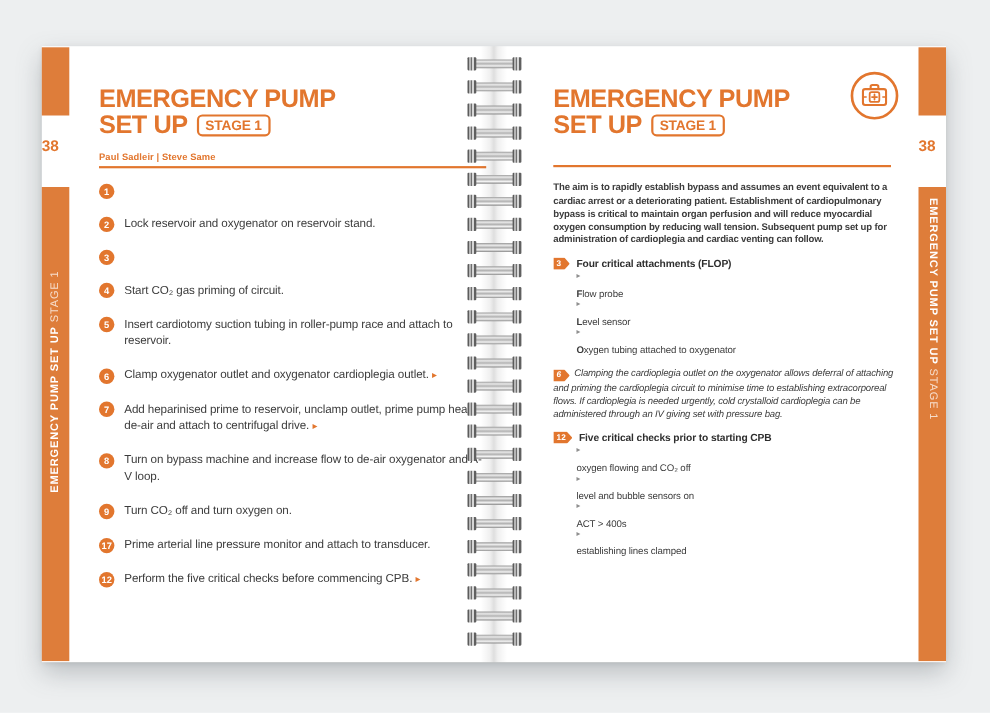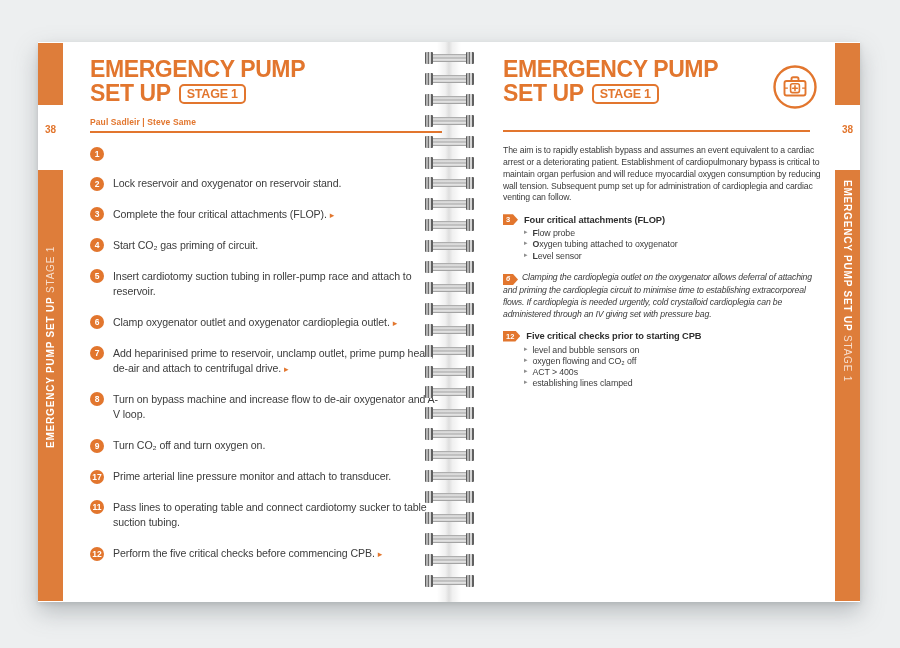--- a/index.html
+++ b/index.html
@@ -15,42 +15,42 @@
 
   
   .book{position:absolute;left:38px;top:42px;width:822px;height:560px;background:#fff;
         box-shadow:0 10px 22px rgba(90,96,102,0.35),0 2px 5px rgba(0,0,0,0.10);}
 
   
   .tab{position:absolute;top:0;width:25px;height:560px;}
   .tab.left{left:0;}
   .tab.right{left:797px;}
   .tab-block{position:absolute;top:1px;left:0;width:25px;height:62px;background:var(--tab);}
-  .page-num{position:absolute;top:82px;left:0;width:25px;text-align:center;
-            color:var(--accent);font-size:10px;font-weight:bold;}
+  .page-num{position:absolute;top:82px;left:0;width:25px;text-align:left;
+            color:var(--accent);font-size:14px;font-weight:bold;}
   .tab-strip{position:absolute;top:128px;left:0;width:25px;height:431px;background:var(--tab);}
   .vtext{position:absolute;left:0;top:10px;width:25px;height:268px;
          writing-mode:vertical-rl;color:#fff;font-size:10px;font-weight:bold;
          letter-spacing:0.8px;white-space:nowrap;line-height:25px;text-align:start;}
   .tab.left .vtext{transform:rotate(180deg);}
   .vtext .light{font-weight:normal;opacity:0.75;}
 
   
   .gutter{position:absolute;left:399px;top:0;width:24px;height:560px;
           background:linear-gradient(90deg,rgba(0,0,0,0) 0%,rgba(0,0,0,0.06) 35%,rgba(0,0,0,0.13) 50%,rgba(0,0,0,0.06) 65%,rgba(0,0,0,0) 100%);}
   .coil{position:absolute;left:388px;width:47px;height:8px;
         background:linear-gradient(180deg,#9a9a9a 0,#e9e9e9 2px,#b2b2b2 4px,#f2f2f2 6px,#8a8a8a 8px);
         border-radius:2px;}
   .coil::before,.coil::after{content:"";position:absolute;top:-2px;width:8px;height:12px;border-radius:1px;
         background:linear-gradient(90deg,#5c5c5c 0 1px,#b5b5b5 1px 3px,#6f6f6f 3px 4px,#d6d6d6 4px 6px,#606060 6px 8px);}
   .coil::before{left:-1px;}
   .coil::after{right:-1px;}
 
   
-  .title{color:var(--accent);font-weight:bold;font-size:23px;line-height:0.98;letter-spacing:-0.4px;}
+  .title{color:var(--accent);font-weight:bold;font-size:23px;line-height:0.98;letter-spacing:-0.4px;margin-top:20px;}
   .title .t2{display:flex;align-items:center;gap:8px;margin-top:1px;}
   .stage-badge{display:inline-block;border:2px solid var(--accent);border-radius:5px;
                font-size:12.5px;font-weight:bold;letter-spacing:-0.2px;padding:0 6px;line-height:16px;
                transform:translateY(1px);}
   .rule{height:2px;background:var(--accent);border:none;}
 
   
   .content-left{position:absolute;left:52px;top:16px;width:352px;}
   .authors{margin-top:13px;color:var(--accent);font-size:8.5px;font-weight:bold;letter-spacing:0.1px;}
   .content-left .rule{margin-top:4px;width:352px;}
@@ -59,29 +59,29 @@
   .stepnum{flex:0 0 14px;height:14px;border-radius:50%;background:var(--accent);color:#fff;
            font-size:8.5px;font-weight:bold;display:flex;align-items:center;justify-content:center;
            margin-top:0.5px;}
   .steptext{font-size:10.6px;line-height:1.45;color:var(--ink);letter-spacing:-0.1px;}
   .xarrow::before{content:"\25B8";color:var(--accent);font-size:9px;margin-left:3px;}
 
   
   .content-right{position:absolute;left:465px;top:16px;width:318px;}
   .kit-icon{position:absolute;right:3px;top:6px;width:46px;height:46px;}
   .content-right .rule{margin-top:26px;width:307px;}
-  .intro{margin-top:13px;font-size:8.7px;line-height:1.36;color:var(--ink);letter-spacing:-0.15px;width:318px;}
+  .intro{margin-top:13px;font-size:8.7px;line-height:1.36;color:var(--ink);letter-spacing:-0.15px;width:318px;font-weight:bold;}
   .section{margin-top:10px;}
   .tag{display:inline-flex;align-items:center;min-width:15px;height:11px;background:var(--accent);
        color:#fff;font-size:7.5px;font-weight:bold;padding:0 6px 0 3px;
        clip-path:polygon(0 0,calc(100% - 5px) 0,100% 50%,calc(100% - 5px) 100%,0 100%);}
   .sec-head{display:flex;align-items:center;gap:6px;}
   .sec-title{font-size:9.3px;font-weight:bold;color:#2e2e2e;letter-spacing:-0.1px;}
   .bullets{list-style:none;margin-top:3px;padding-left:21px;}
-  .bullets li{display:flex;gap:5px;font-size:8.8px;line-height:1.28;color:var(--ink);letter-spacing:-0.1px;}
+  .bullets li{display:flex;gap:5px;font-size:8.8px;line-height:1.28;color:var(--ink);letter-spacing:-0.1px;flex-direction:column;}
   .b-arrow{color:#8f8f8f;font-size:7px;line-height:inherit;}
   .b-arrow::before{content:"\25B8";}
   .b-text{display:inline-block;}
   .flop .b-text::first-letter{font-weight:bold;}
   .sec-para{font-size:8.7px;line-height:1.36;color:var(--ink);letter-spacing:-0.15px;font-style:italic;}
   .sec-para .tag{vertical-align:-1.5px;margin-right:4px;}
 </style>
 </head>
 <body>
 
@@ -117,21 +117,20 @@
       <div class="steps">
         <div class="step">
             <span class="stepnum">1</span>
           </div>
         <div class="step">
             <span class="stepnum">2</span>
             <span class="steptext"><span>Lock reservoir and oxygenator on reservoir stand.</span></span>
           </div>
         <div class="step">
             <span class="stepnum">3</span>
-            <span class="steptext"><span>Complete the four critical attachments (FLOP).</span><span class="xarrow"></span></span>
           </div>
         <div class="step">
             <span class="stepnum">4</span>
             <span class="steptext"><span>Start CO₂ gas priming of circuit.</span></span>
           </div>
         <div class="step">
             <span class="stepnum">5</span>
             <span class="steptext"><span>Insert cardiotomy suction tubing in roller-pump race and attach to reservoir.</span></span>
           </div>
         <div class="step">
@@ -146,24 +145,20 @@
             <span class="stepnum">8</span>
             <span class="steptext"><span>Turn on bypass machine and increase flow to de-air oxygenator and A-V loop.</span></span>
           </div>
         <div class="step">
             <span class="stepnum">9</span>
             <span class="steptext"><span>Turn CO₂ off and turn oxygen on.</span></span>
           </div>
         <div class="step">
             <span class="stepnum">17</span>
             <span class="steptext"><span>Prime arterial line pressure monitor and attach to transducer.</span></span>
-          </div>
-        <div class="step">
-            <span class="stepnum">11</span>
-            <span class="steptext"><span>Pass lines to operating table and connect cardiotomy sucker to table suction tubing.</span></span>
           </div>
         <div class="step">
             <span class="stepnum">12</span>
             <span class="steptext"><span>Perform the five critical checks before commencing CPB.</span><span class="xarrow"></span></span>
           </div>
       </div>
     </div>
 
     <div class="content-right">
       <div class="title">
@@ -189,47 +184,47 @@
           <span class="tag">3</span>
           <span class="sec-title">Four critical attachments (FLOP)</span>
         </div>
         <ul class="bullets flop">
           <li>
               <span class="b-arrow"></span>
               <span class="b-text">Flow probe</span>
             </li>
           <li>
               <span class="b-arrow"></span>
+              <span class="b-text">Level sensor</span>
+            </li>
+          <li>
+              <span class="b-arrow"></span>
               <span class="b-text">Oxygen tubing attached to oxygenator</span>
-            </li>
-          <li>
-              <span class="b-arrow"></span>
-              <span class="b-text">Level sensor</span>
             </li>
         </ul>
       </div>
 
       <div class="section">
         <p class="sec-para"><span class="tag">6</span><span>Clamping the cardioplegia outlet on the oxygenator allows deferral of attaching and priming the cardioplegia circuit to minimise time to establishing extracorporeal flows. If cardioplegia is needed urgently, cold crystalloid cardioplegia can be administered through an IV giving set with pressure bag.</span></p>
       </div>
 
 
       <div class="section">
         <div class="sec-head">
           <span class="tag">12</span>
           <span class="sec-title">Five critical checks prior to starting CPB</span>
         </div>
         <ul class="bullets">
           <li>
               <span class="b-arrow"></span>
+              <span class="b-text">oxygen flowing and CO₂ off</span>
+            </li>
+          <li>
+              <span class="b-arrow"></span>
               <span class="b-text">level and bubble sensors on</span>
-            </li>
-          <li>
-              <span class="b-arrow"></span>
-              <span class="b-text">oxygen flowing and CO₂ off</span>
             </li>
           <li>
               <span class="b-arrow"></span>
               <span class="b-text">ACT &gt; 400s</span>
             </li>
           <li>
               <span class="b-arrow"></span>
               <span class="b-text">establishing lines clamped</span>
             </li>
         </ul>

